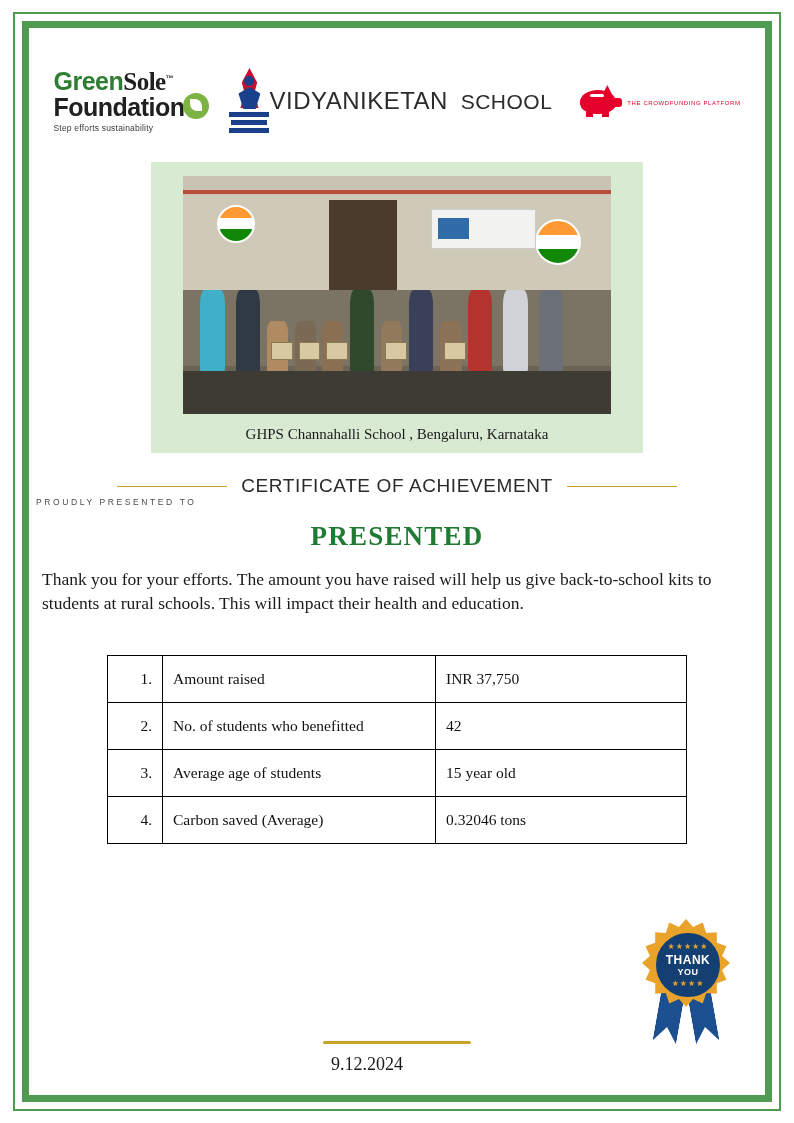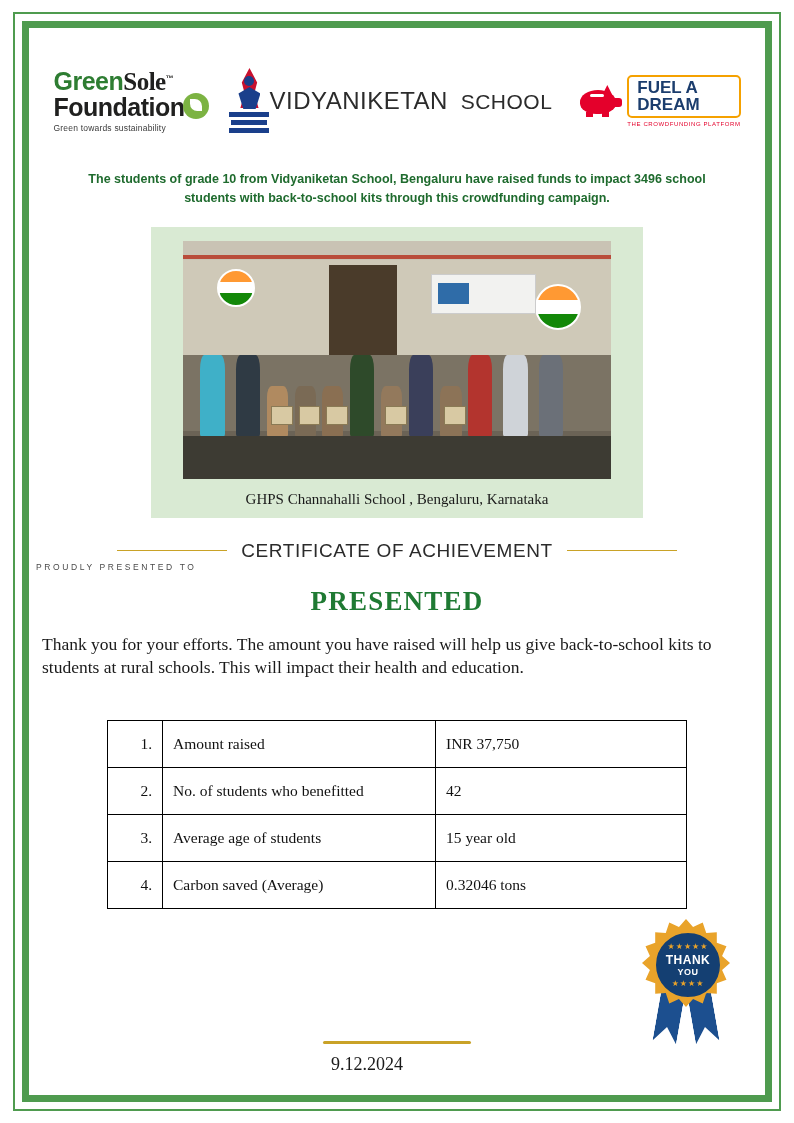--- a/index.html
+++ b/index.html
@@ -409,21 +409,21 @@
 
   <div class="content">
 
     <div class="logos">
 
       <div class="logo-greensole">
         <div class="gs-line1">
           <span class="gs-green">Green</span><span class="gs-dark">Sole</span><span class="gs-tm">™</span>
         </div>
         <div class="gs-line2">Foundation</div>
-        <div class="gs-tag">Green towards sustainability</div>
+        <div class="gs-tag">Step efforts sustainability</div>
         <div class="gs-leaf"></div>
       </div>
 
       <div class="logo-vidya">
         <div class="vid-emblem">
           <div class="flame"></div>
           <div class="person"></div>
           <div class="body"></div>
           <div class="base1"></div>
           <div class="base2"></div>
@@ -438,31 +438,26 @@
       <div class="logo-fuel">
         <div class="fuel-pig">
           <div class="pbody"></div>
           <div class="psnout"></div>
           <div class="pear"></div>
           <div class="pslot"></div>
           <div class="pleg1"></div>
           <div class="pleg2"></div>
         </div>
         <div>
-          <div class="fuel-words">
-            <div class="fw1">FUEL A</div>
-            <div class="fw2">DREAM</div>
-          </div>
           <div class="fuel-sub">THE CROWDFUNDING PLATFORM</div>
         </div>
       </div>
 
     </div>
 
-    <div class="headline">The students of grade 10  from Vidyaniketan School, Bengaluru have raised funds to impact 3496 school students with back-to-school kits through this crowdfunding campaign.</div>
 
     <div class="photo-block">
       <div class="photo-frame">
         <div class="ph-sky"></div>
         <div class="ph-wall"></div>
         <div class="ph-trim"></div>
         <div class="ph-door"></div>
         <div class="ph-tricolor-l"></div>
         <div class="ph-tricolor-r"></div>
         <div class="ph-banner"></div>

